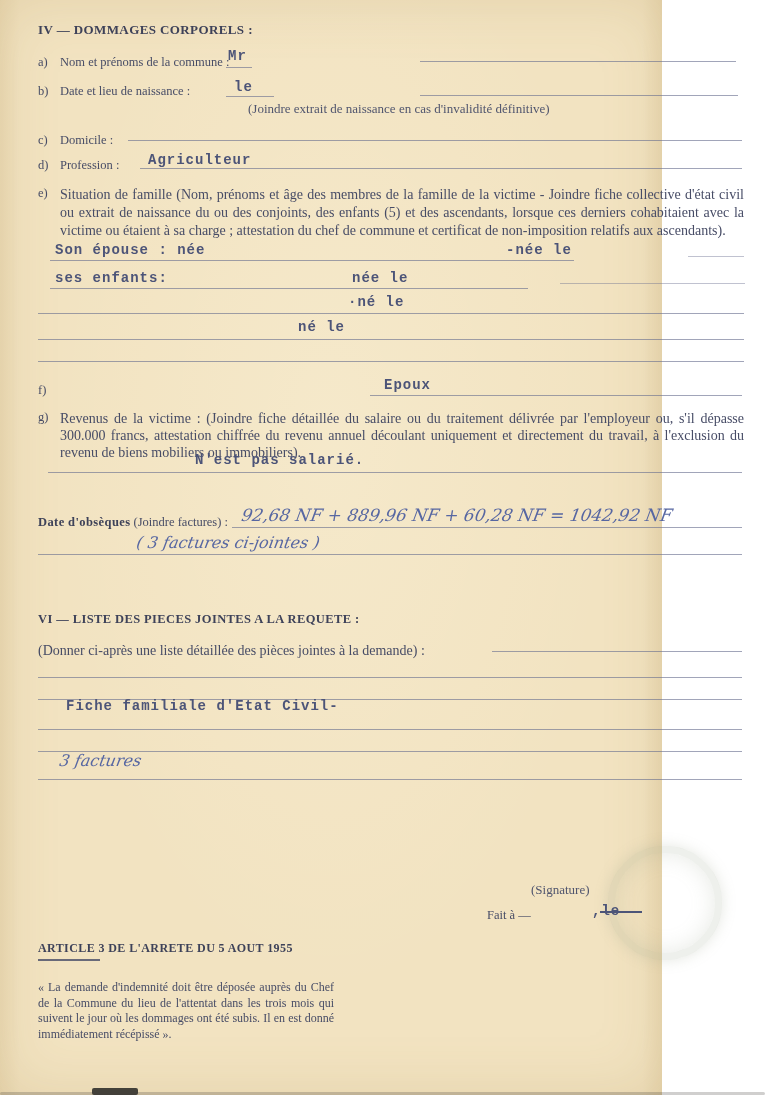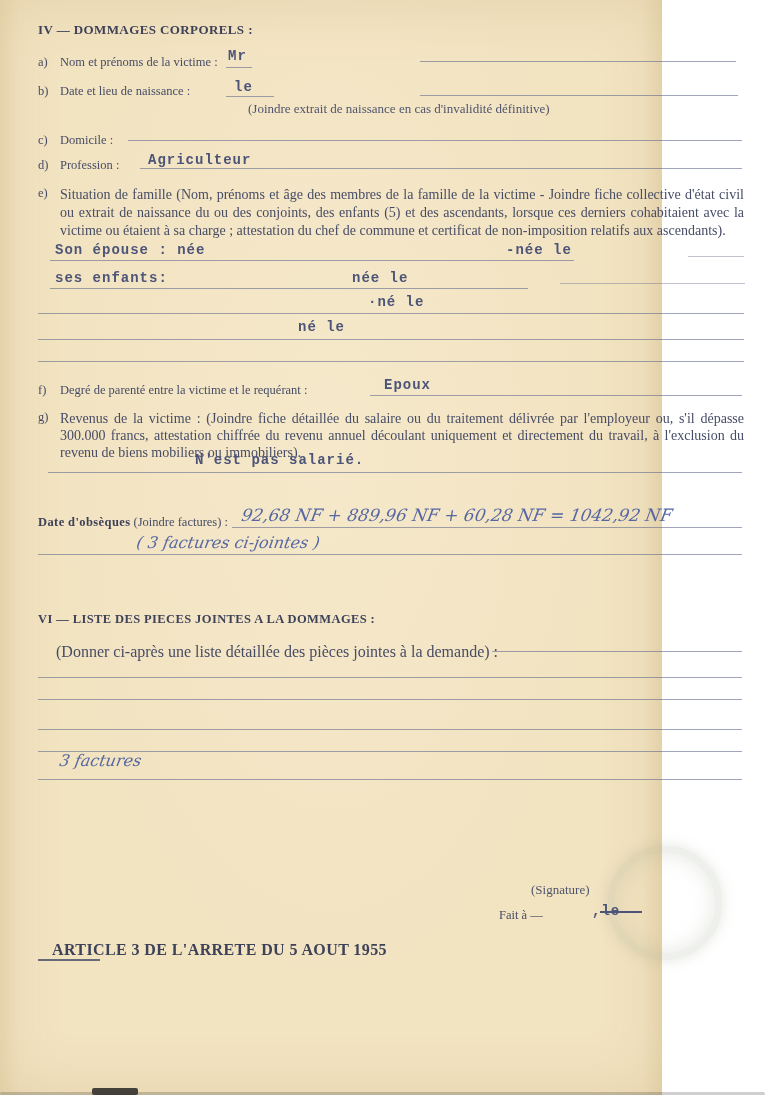--- a/index.html
+++ b/index.html
@@ -39,21 +39,21 @@
   .scan-mark{position:absolute;background:#43413a;border-radius:2px;}
 </style>
 </head>
 <body>
 
 <div class="page">
 
   <div class="abs print bold" style="left:38px;top:22px;font-size:13px;">IV — DOMMAGES CORPORELS :</div>
 
   <div class="abs print" style="left:38px;top:55px;">a)</div>
-  <div class="abs print" style="left:60px;top:55px;">Nom et prénoms de la victime :</div>
+  <div class="abs print" style="left:60px;top:55px;">Nom et prénoms de la commune :</div>
   <div class="abs typed" style="left:228px;top:48px;">Mr</div>
   <div class="line" style="left:226px;top:67px;width:26px;"></div>
   <div class="line" style="left:420px;top:61px;width:316px;"></div>
 
   <div class="abs print" style="left:38px;top:84px;">b)</div>
   <div class="abs print" style="left:60px;top:84px;">Date et lieu de naissance :</div>
   <div class="abs typed" style="left:234px;top:79px;">le</div>
   <div class="line" style="left:226px;top:96px;width:48px;"></div>
   <div class="line" style="left:420px;top:95px;width:318px;"></div>
   <div class="abs print-sm" style="left:248px;top:101px;">(Joindre extrait de naissance en cas d'invalidité définitive)</div>
@@ -73,60 +73,61 @@
   <div class="abs typed" style="left:55px;top:242px;">Son épouse : née</div>
   <div class="abs typed" style="left:506px;top:242px;">-née le</div>
   <div class="line" style="left:50px;top:260px;width:524px;"></div>
   <div class="line soft" style="left:688px;top:256px;width:56px;"></div>
 
   <div class="abs typed" style="left:55px;top:270px;">ses enfants:</div>
   <div class="abs typed" style="left:352px;top:270px;">née le</div>
   <div class="line" style="left:50px;top:288px;width:478px;"></div>
   <div class="line soft" style="left:560px;top:283px;width:185px;"></div>
 
-  <div class="abs typed" style="left:368px;top:294px;">·né le</div>
+  <div class="abs typed" style="left:348px;top:294px;">·né le</div>
   <div class="line" style="left:38px;top:313px;width:706px;"></div>
 
   <div class="abs typed" style="left:298px;top:319px;">né le</div>
   <div class="line" style="left:38px;top:339px;width:706px;"></div>
   <div class="line" style="left:38px;top:361px;width:706px;"></div>
 
   <div class="abs print" style="left:38px;top:383px;">f)</div>
-  <div class="abs print" style="left:60px;top:383px;">Degré de parenté entre la victime et le requérant :</div>
   <div class="abs typed" style="left:384px;top:377px;">Epoux</div>
   <div class="line" style="left:370px;top:395px;width:372px;"></div>
 
   <div class="abs print" style="left:38px;top:410px;">g)</div>
   <div class="abs para" style="left:60px;top:410px;width:684px;line-height:17px;">Revenus de la victime : (Joindre fiche détaillée du salaire ou du traitement délivrée par l'employeur ou, s'il dépasse 300.000 francs, attestation chiffrée du revenu annuel découlant uniquement et directement du travail, à l'exclusion du revenu de biens mobiliers ou immobiliers).</div>
   <div class="abs typed" style="left:195px;top:452px;">N'est pas salarié.</div>
   <div class="line" style="left:48px;top:472px;width:694px;"></div>
 
   <div class="abs print" style="left:38px;top:515px;"><span class="bold">Date d'obsèques</span><span> (Joindre factures) :</span></div>
   <div class="abs hand" style="left:240px;top:505px;font-size:17px;">92,68 NF + 889,96 NF + 60,28 NF = 1042,92 NF</div>
   <div class="line" style="left:232px;top:527px;width:510px;"></div>
   <div class="abs hand" style="left:135px;top:533px;">( 3 factures ci-jointes )</div>
   <div class="line" style="left:38px;top:554px;width:704px;"></div>
 
-  <div class="abs print bold" style="left:38px;top:612px;font-size:12.5px;">VI — LISTE DES PIECES JOINTES A LA DOMMAGES :</div>
-  <div class="abs print" style="left:56px;top:643px;font-size:16px;">(Donner ci-après une liste détaillée des pièces jointes à la demande)  :</div>
+  <div class="abs print bold" style="left:38px;top:612px;font-size:12.5px;">VI — LISTE DES PIECES JOINTES A LA REQUETE :</div>
+  <div class="abs print" style="left:38px;top:643px;font-size:14px;">(Donner ci-après une liste détaillée des pièces jointes à la demande)  :</div>
   <div class="line" style="left:492px;top:651px;width:250px;"></div>
 
   <div class="line" style="left:38px;top:677px;width:704px;"></div>
   <div class="line" style="left:38px;top:699px;width:704px;"></div>
+  <div class="abs typed" style="left:66px;top:698px;">Fiche familiale d'Etat Civil-</div>
   <div class="line" style="left:38px;top:729px;width:704px;"></div>
   <div class="line" style="left:38px;top:751px;width:704px;"></div>
   <div class="abs hand" style="left:58px;top:751px;">3 factures</div>
   <div class="line" style="left:38px;top:779px;width:704px;"></div>
 
   <div class="stamp" style="left:608px;top:846px;width:100px;height:100px;"></div>
 
-  <div class="abs print" style="left:499px;top:908px;">Fait à  —</div>
+  <div class="abs print" style="left:487px;top:908px;">Fait à  —</div>
   <div class="abs typed" style="left:592px;top:903px;">,le</div>
   <div class="strike" style="left:600px;top:911px;width:42px;"></div>
   <div class="abs print-sm" style="left:531px;top:882px;">(Signature)</div>
 
-  <div class="abs print bold" style="left:52px;top:941px;font-size:16px;">ARTICLE 3 DE L'ARRETE DU 5 AOUT 1955</div>
+  <div class="abs print bold" style="left:38px;top:941px;font-size:12px;">ARTICLE 3 DE L'ARRETE DU 5 AOUT 1955</div>
   <div class="line" style="left:38px;top:959px;width:62px;height:2px;background:rgba(70,75,102,0.8);"></div>
+  <div class="abs para" style="left:38px;top:980px;width:296px;line-height:15.5px;font-size:12px;">« La demande d'indemnité doit être déposée auprès du Chef de la Commune du lieu de l'attentat dans les trois mois qui suivent le jour où les dommages ont été subis. Il en est donné immédiatement récépissé ».</div>
 
   <div class="scan-mark" style="left:92px;top:1088px;width:46px;height:7px;"></div>
   <div class="scan-mark" style="left:0px;top:1092px;width:765px;height:3px;opacity:.25;"></div>
 
 </div>
 
 </body></html>

